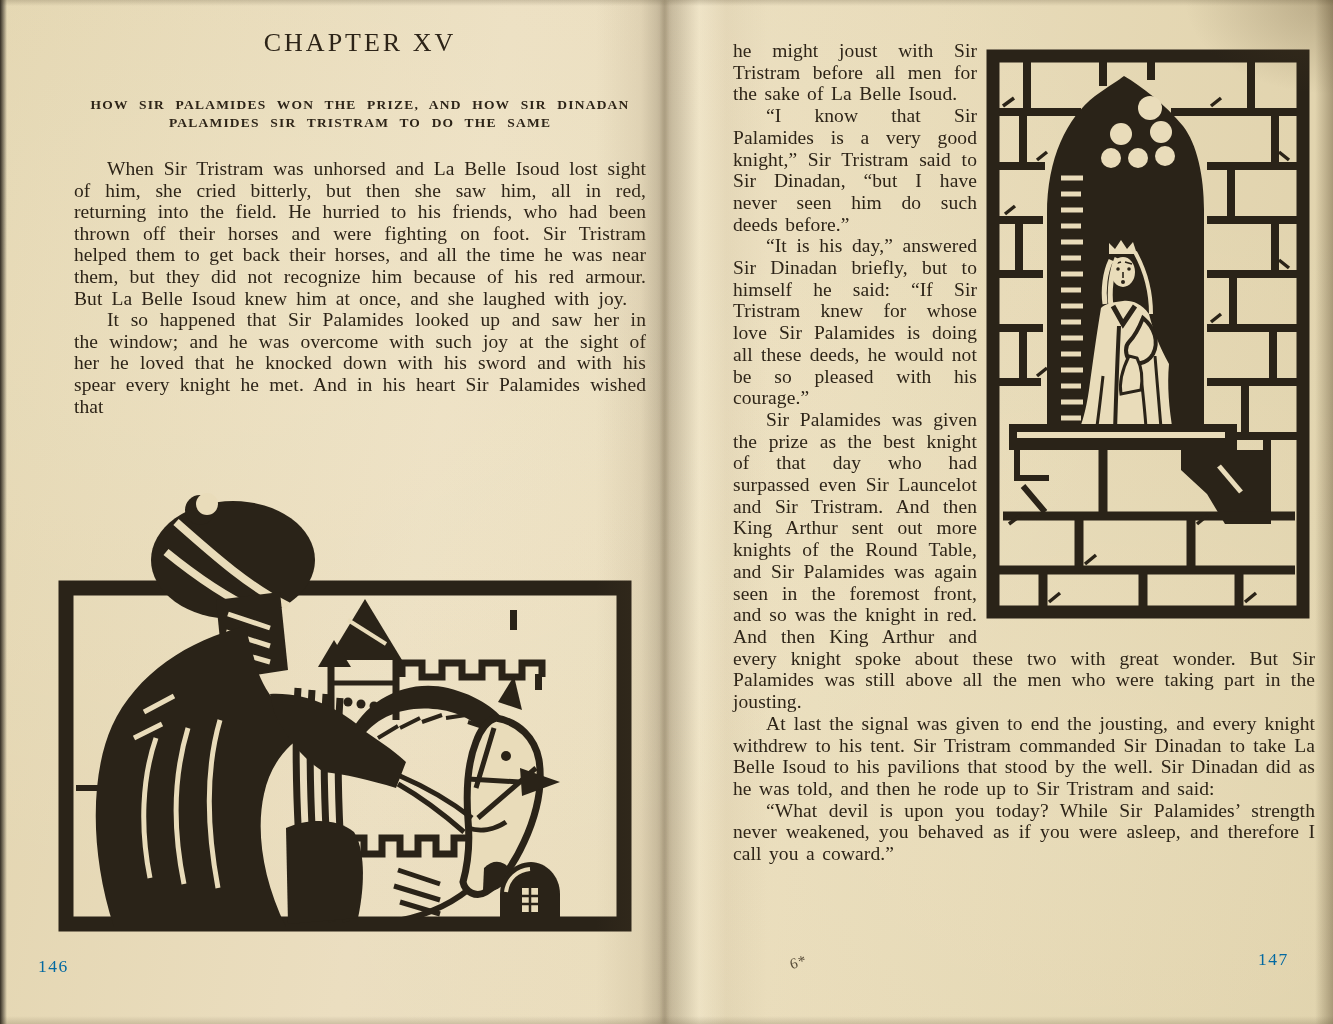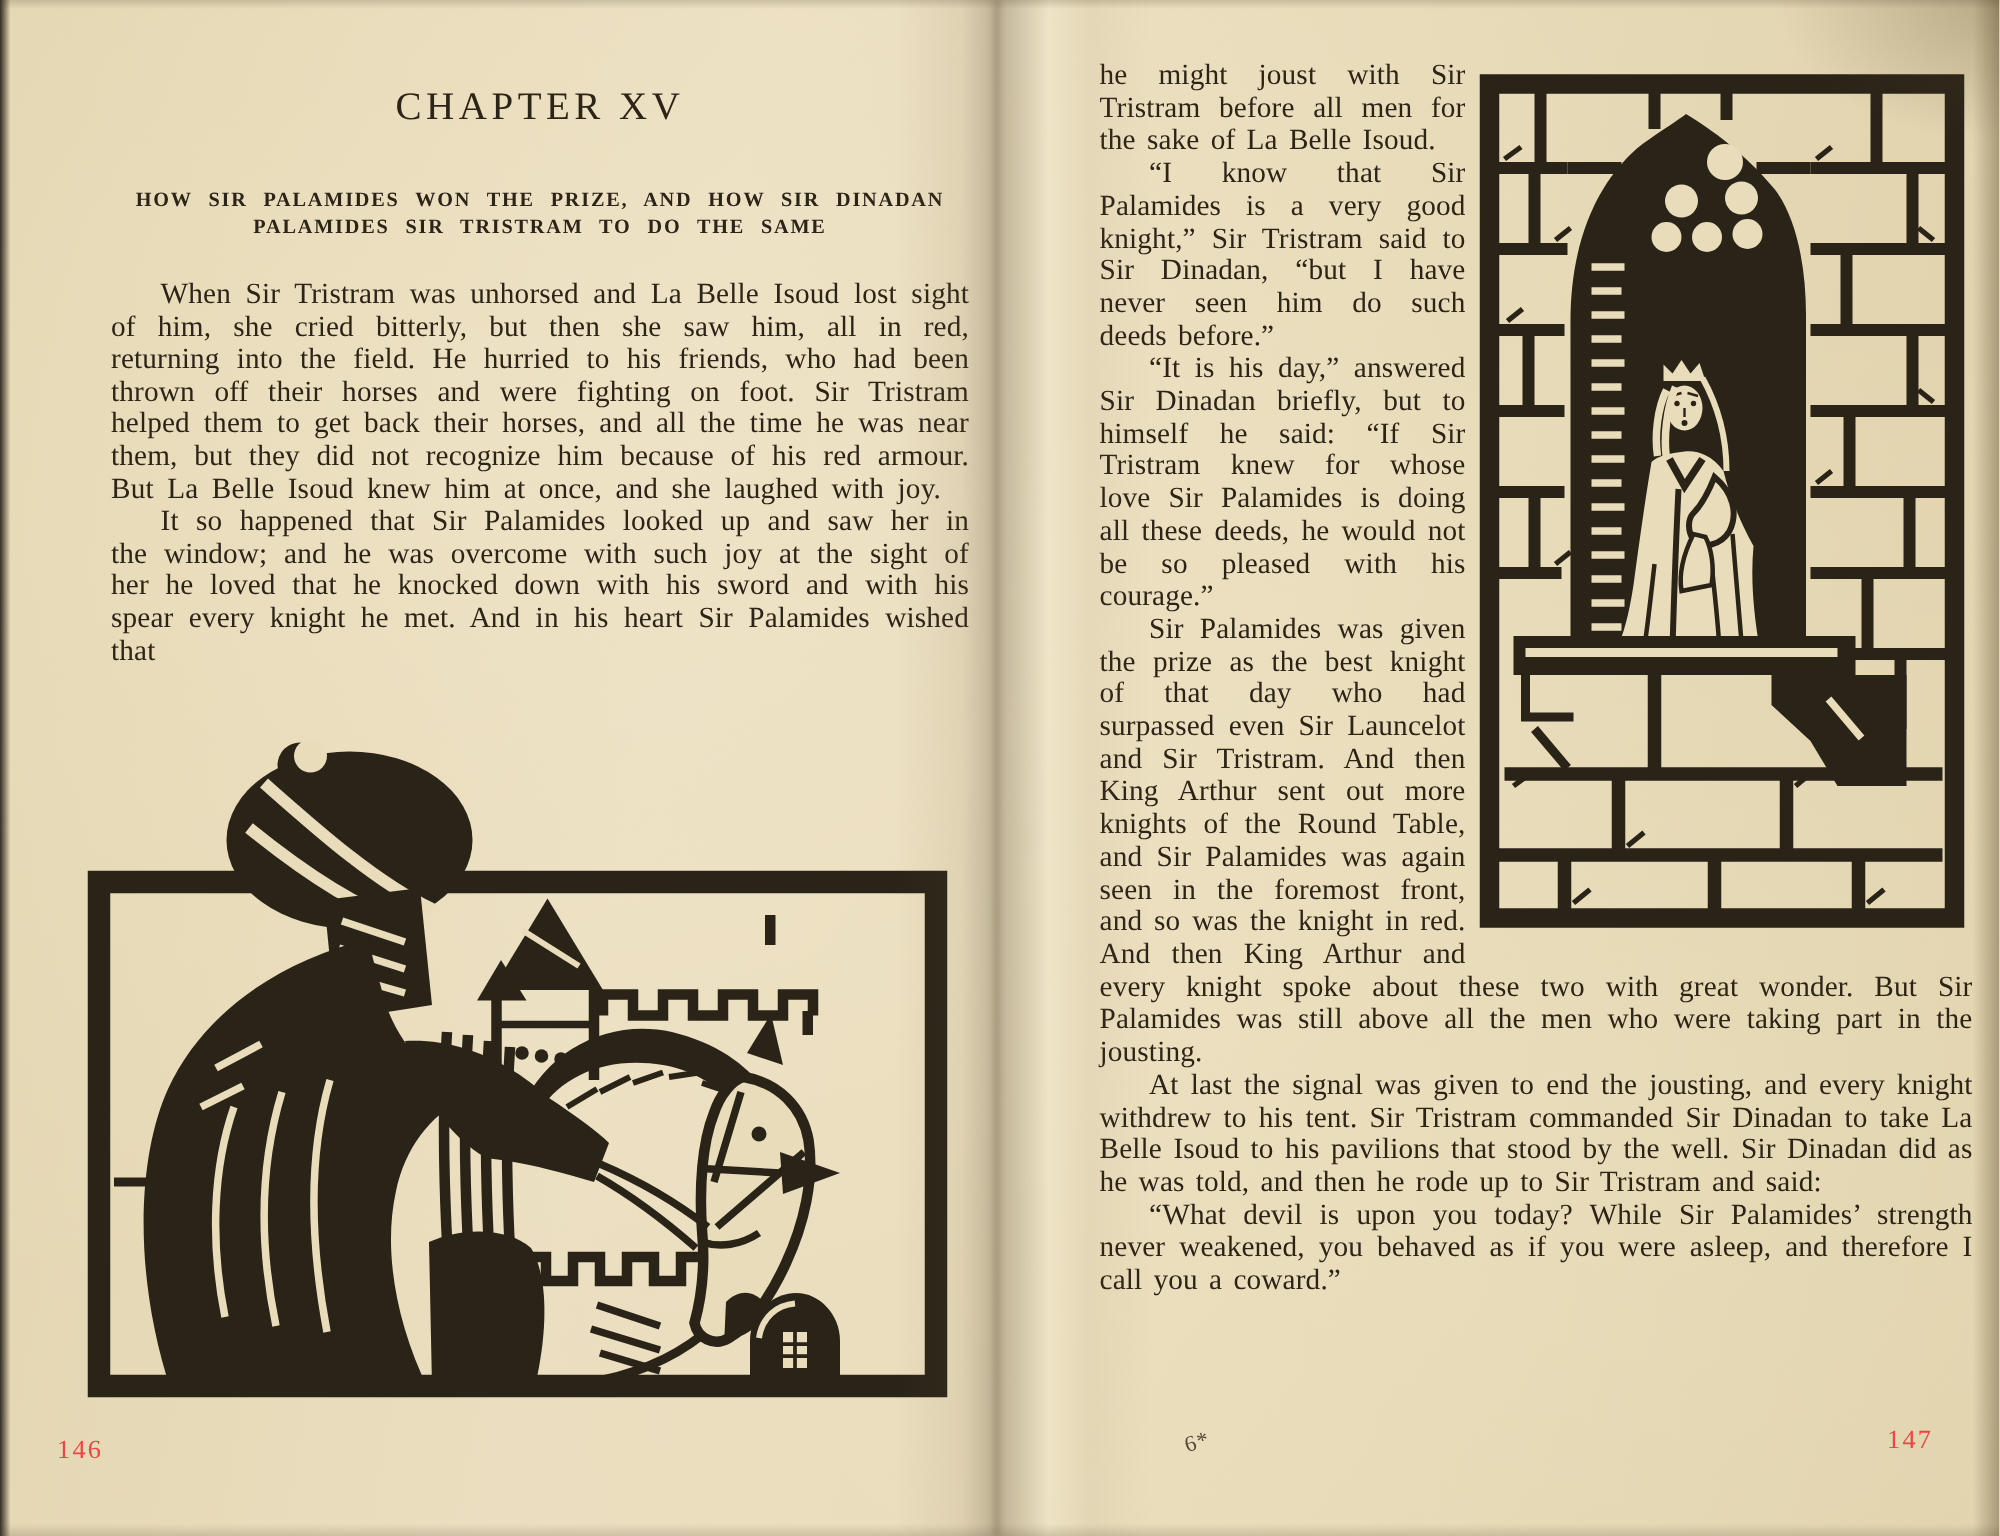--- a/index.html
+++ b/index.html
@@ -12,21 +12,21 @@
       radial-gradient(ellipse at 80% 75%, rgba(255,248,225,0.15), rgba(255,248,225,0) 55%),
       linear-gradient(100deg,#e2d4ae 0%,#ebdec0 34%,#e8dbb9 62%,#dfd1aa 100%);
   }
   .page{position:absolute;top:0;height:1024px;}
   .left-page{left:8px;width:650px;}
   .right-page{left:700px;width:633px;}
 
   
   .left-text{margin:0 12px 0 66px;width:572px;}
   .chapter-heading{
-    margin:56px 0 0;text-align:center;font-size:26px;font-weight:400;
+    margin:28px 0 0;text-align:center;font-size:26px;font-weight:400;
     letter-spacing:3px;color:#2d2418;
   }
   .chapter-subtitle{
     margin-top:38px;text-align:center;font-weight:bold;font-size:13.5px;
     letter-spacing:1.2px;word-spacing:6px;line-height:17.5px;color:#2d2418;
   }
   p.body{
     margin:0;font-size:19.5px;line-height:21.6px;text-align:justify;
     word-spacing:4px;letter-spacing:0.1px;text-indent:33px;
   }
@@ -42,21 +42,21 @@
 
   
   .illus-left{position:absolute;left:40px;top:486px;width:592px;height:458px;}
   .illus-left svg,.illus-right svg{width:100%;height:100%;display:block;}
   .ink{fill:#2a2318;}
   .ink-s{stroke:#2a2318;fill:none;}
   .cream{fill:#e9dcba;}
   .cream-s{stroke:#e9dcba;fill:none;}
 
   
-  .folio{position:absolute;font-size:17.5px;letter-spacing:1.5px;color:#ef4444;}
+  .folio{position:absolute;font-size:17.5px;letter-spacing:1.5px;color:#0369a1;}
   .folio-left{left:30px;top:956px;}
   .folio-right{left:558px;top:949px;text-align:center;}
   .sig-mark{
     position:absolute;left:90px;top:954px;font-size:15px;color:#3a2f1f;
     transform:rotate(-16deg);opacity:.85;letter-spacing:1px;
   }
 
   
   .overlay{position:absolute;top:0;pointer-events:none;}
   .edge-left{left:0;width:7px;height:100%;

